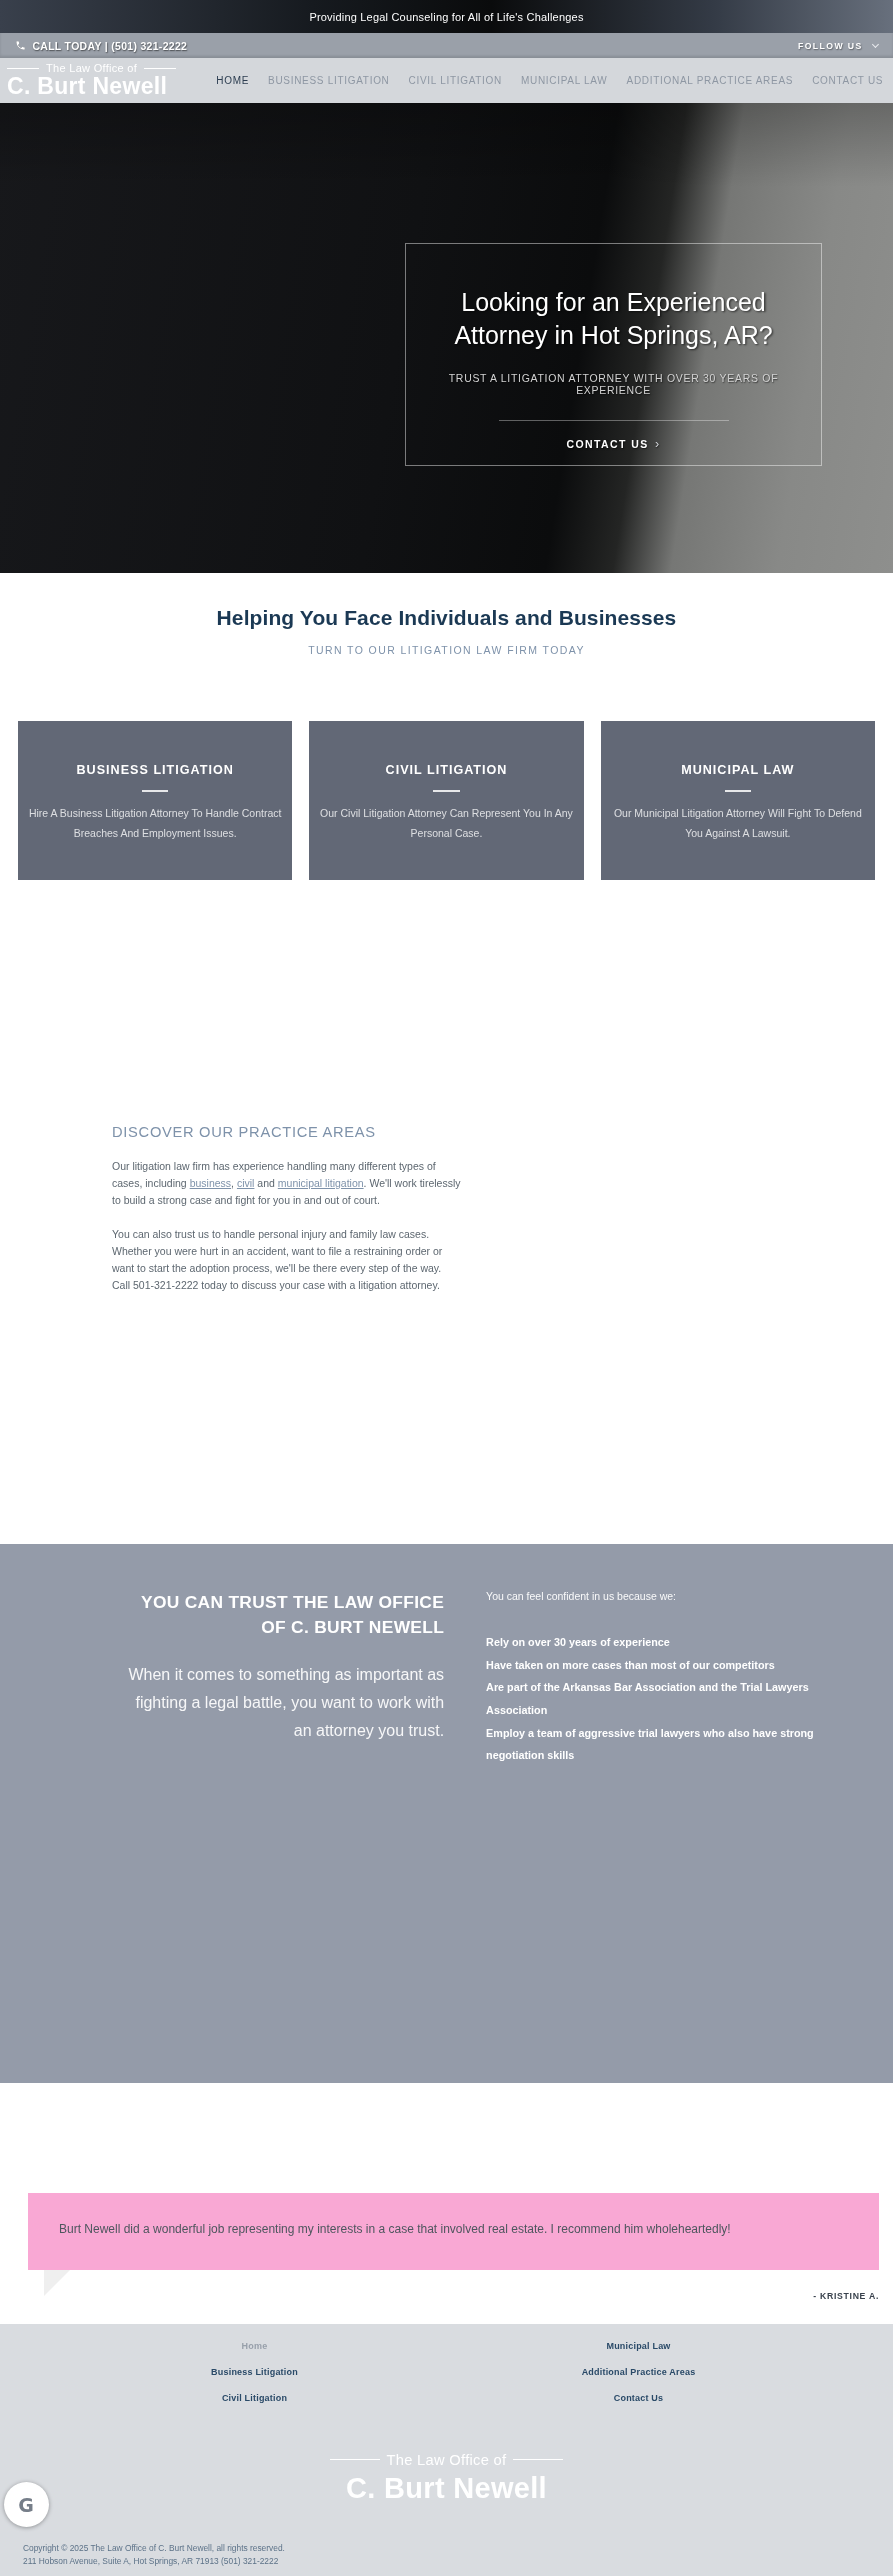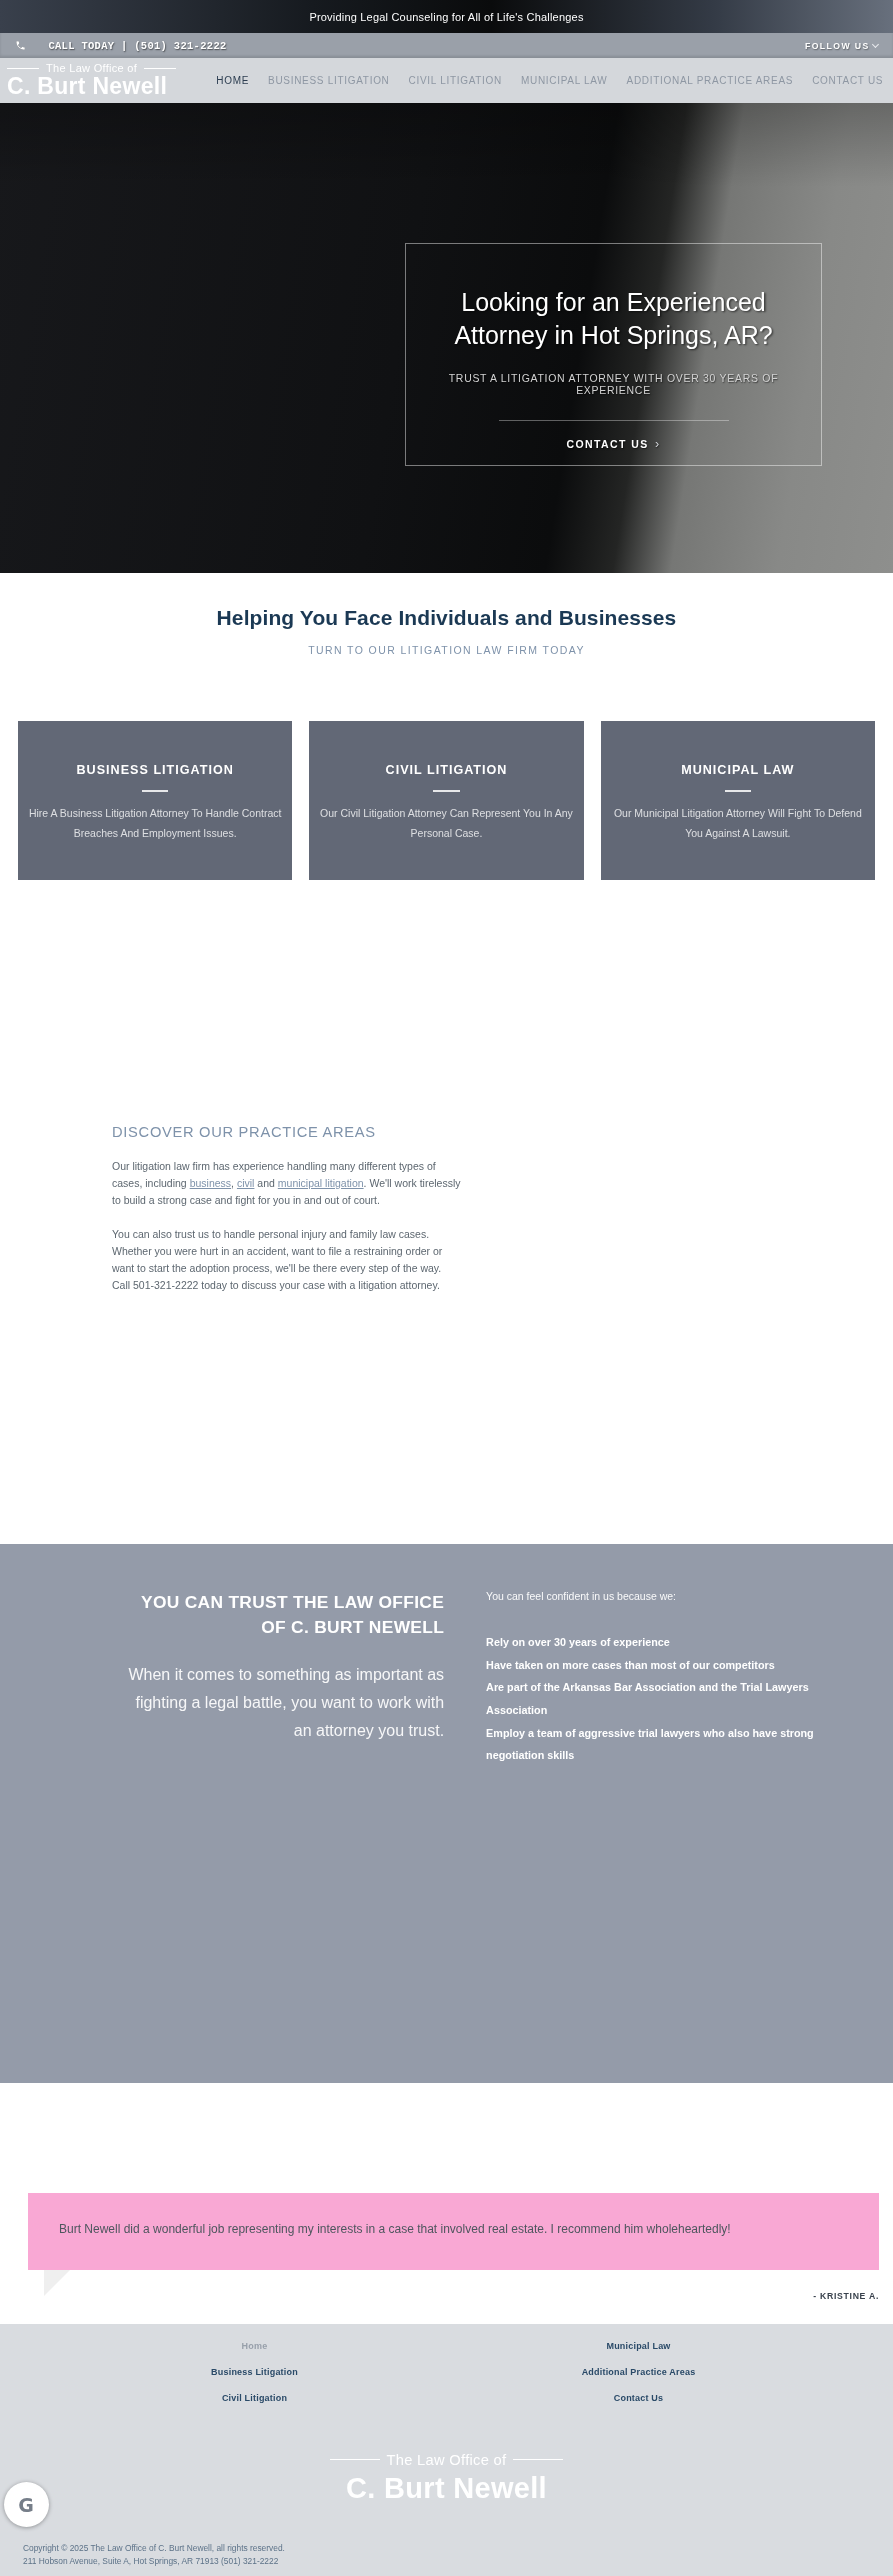--- a/index.html
+++ b/index.html
@@ -16,27 +16,27 @@
     background:linear-gradient(to right,#39404c 0%,#161a1f 35%,#0a0b0c 55%,#343b46 80%,#68707d 100%);
   }
   .topbar span { color:#fff; font-size:11px; font-weight:400; letter-spacing:0.2px; }
 
   
   .callbar {
     height:25px; background:#9aa0a9; display:flex; align-items:center;
     justify-content:space-between; padding:0 15.4px;
     box-shadow:inset 0 -2.1px 2.8px rgba(0,0,0,.12);
   }
-  .call-left { display:flex; align-items:center; gap:22px; text-decoration:none; cursor:pointer;font-family:Liberation Mono, monospace; }
+  .call-left { display:flex; align-items:center; gap:6px; text-decoration:none; cursor:pointer; }
   .call-left svg { width:11px; height:11px; filter:drop-shadow(0.7px 0.7px 0.7px rgba(0,0,0,.5)); }
   .call-left span {
     color:#fff; font-weight:bold; font-size:10.5px; letter-spacing:0.3px;
     text-shadow:0.7px 0.7px 1.4px rgba(0,0,0,.55);
   }
-  .follow { display:flex; align-items:center; gap:3px; cursor:pointer; }
+  .follow { display:flex; align-items:center; gap:10px; cursor:pointer; }
   .follow span {
     color:#fff; font-weight:bold; font-size:8.7px; letter-spacing:1.4px;
     text-shadow:0.7px 0.7px 1.4px rgba(0,0,0,.4);
   }
   .chev-down {
     width:4.9px; height:4.9px; border-right:1.4px solid #e8eaee; border-bottom:1.4px solid #e8eaee;
     transform:rotate(45deg); margin-top:-2.8px;
   }
 
   

